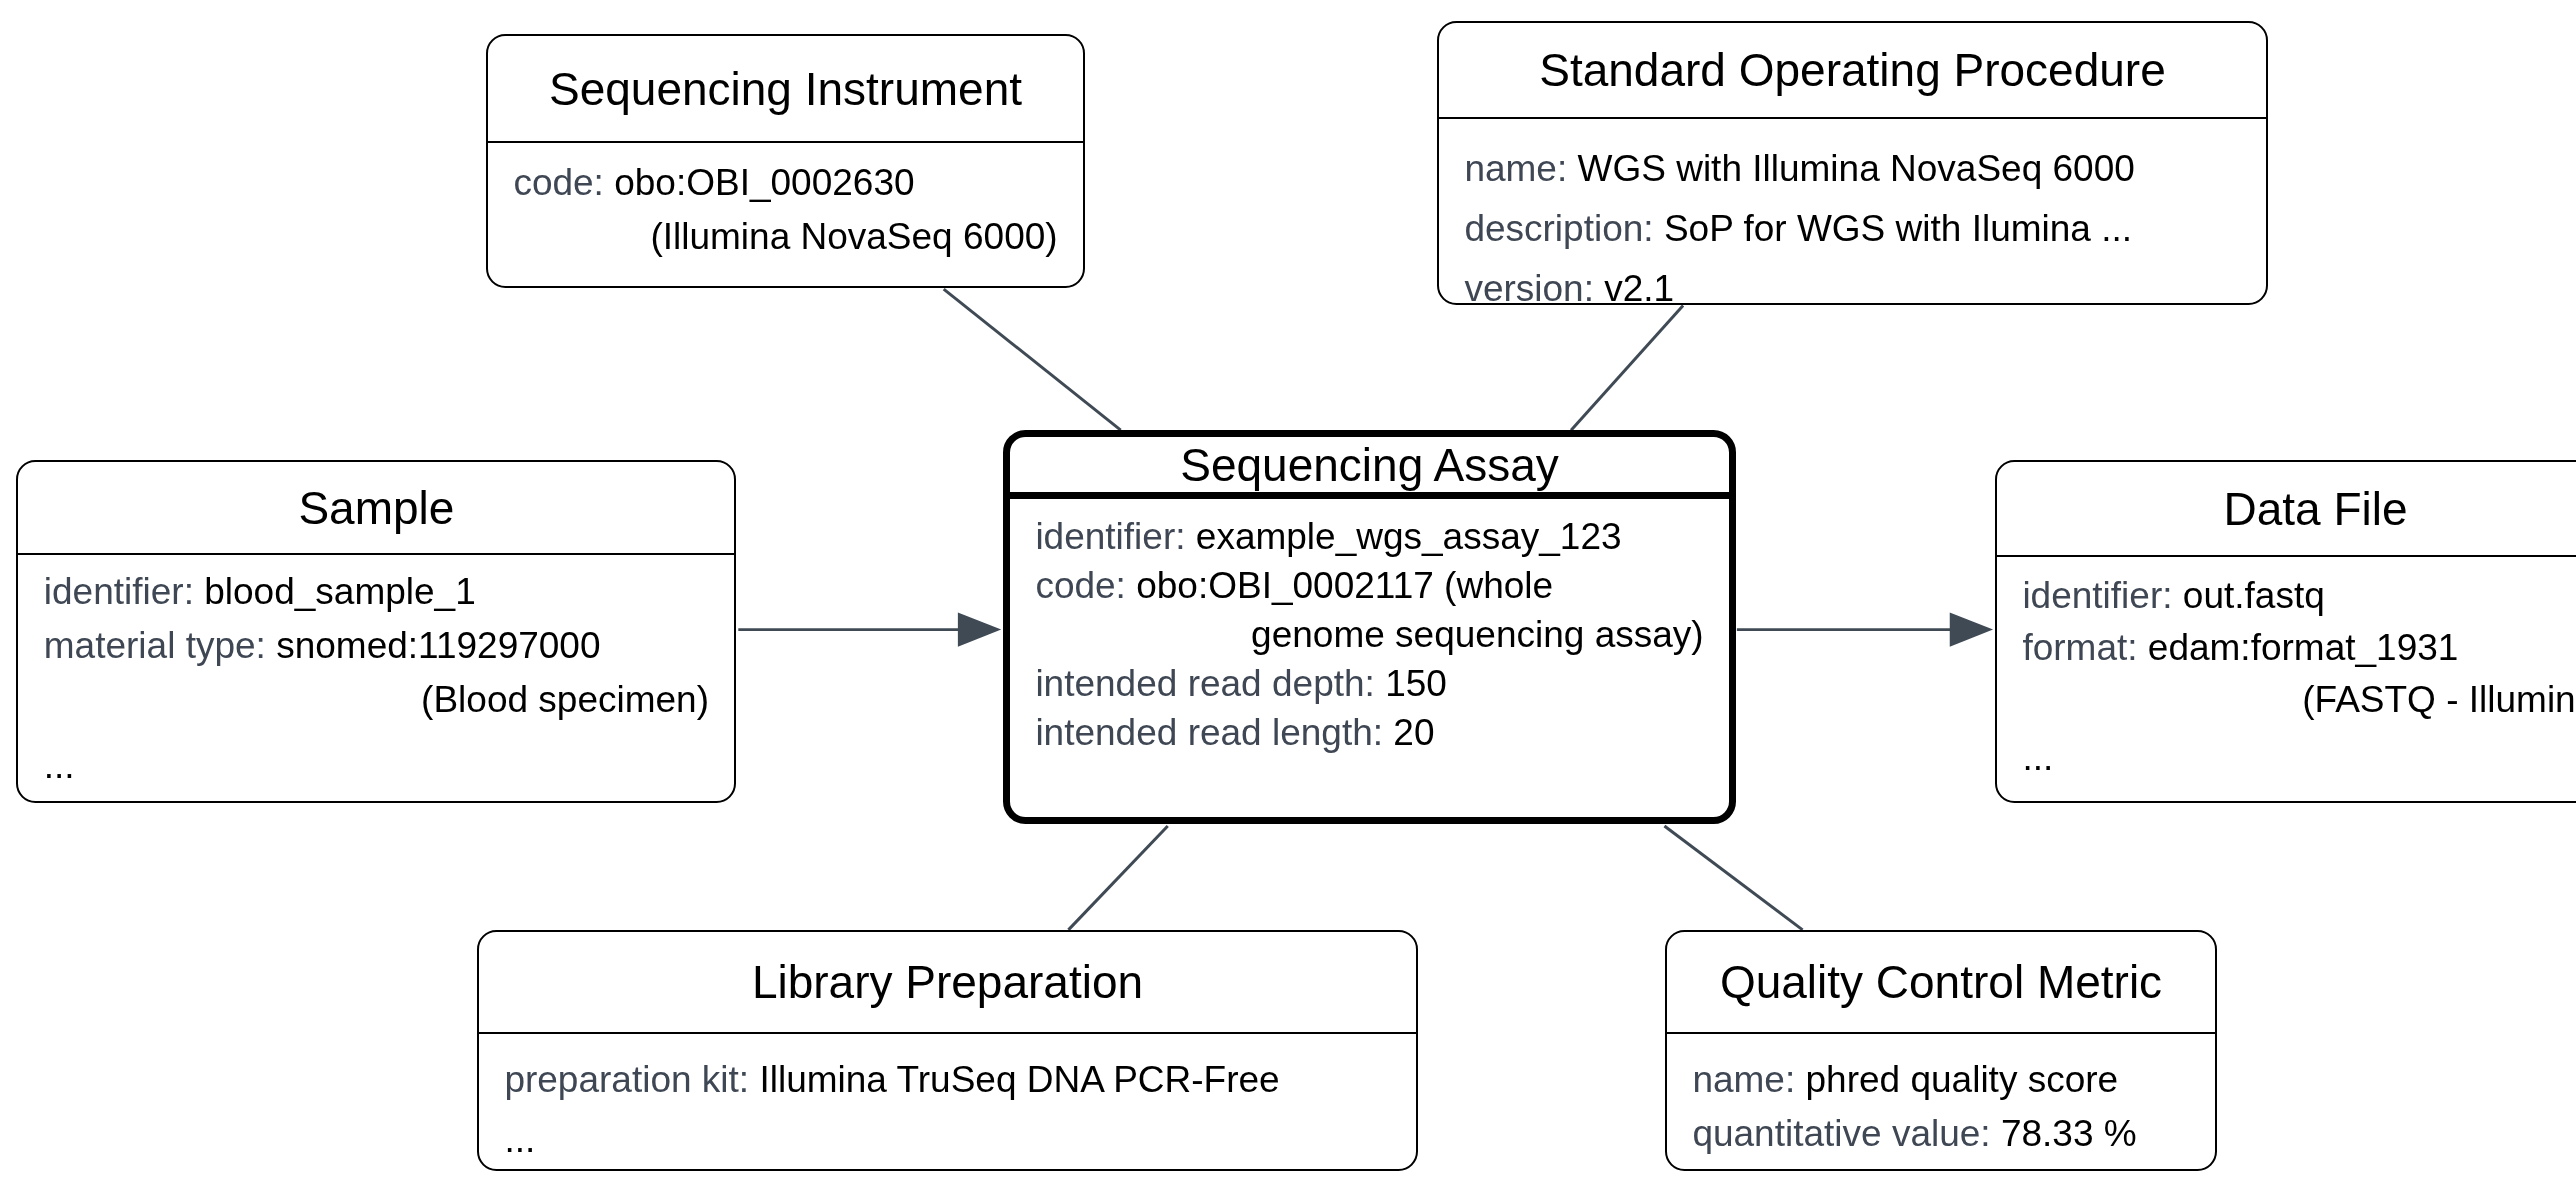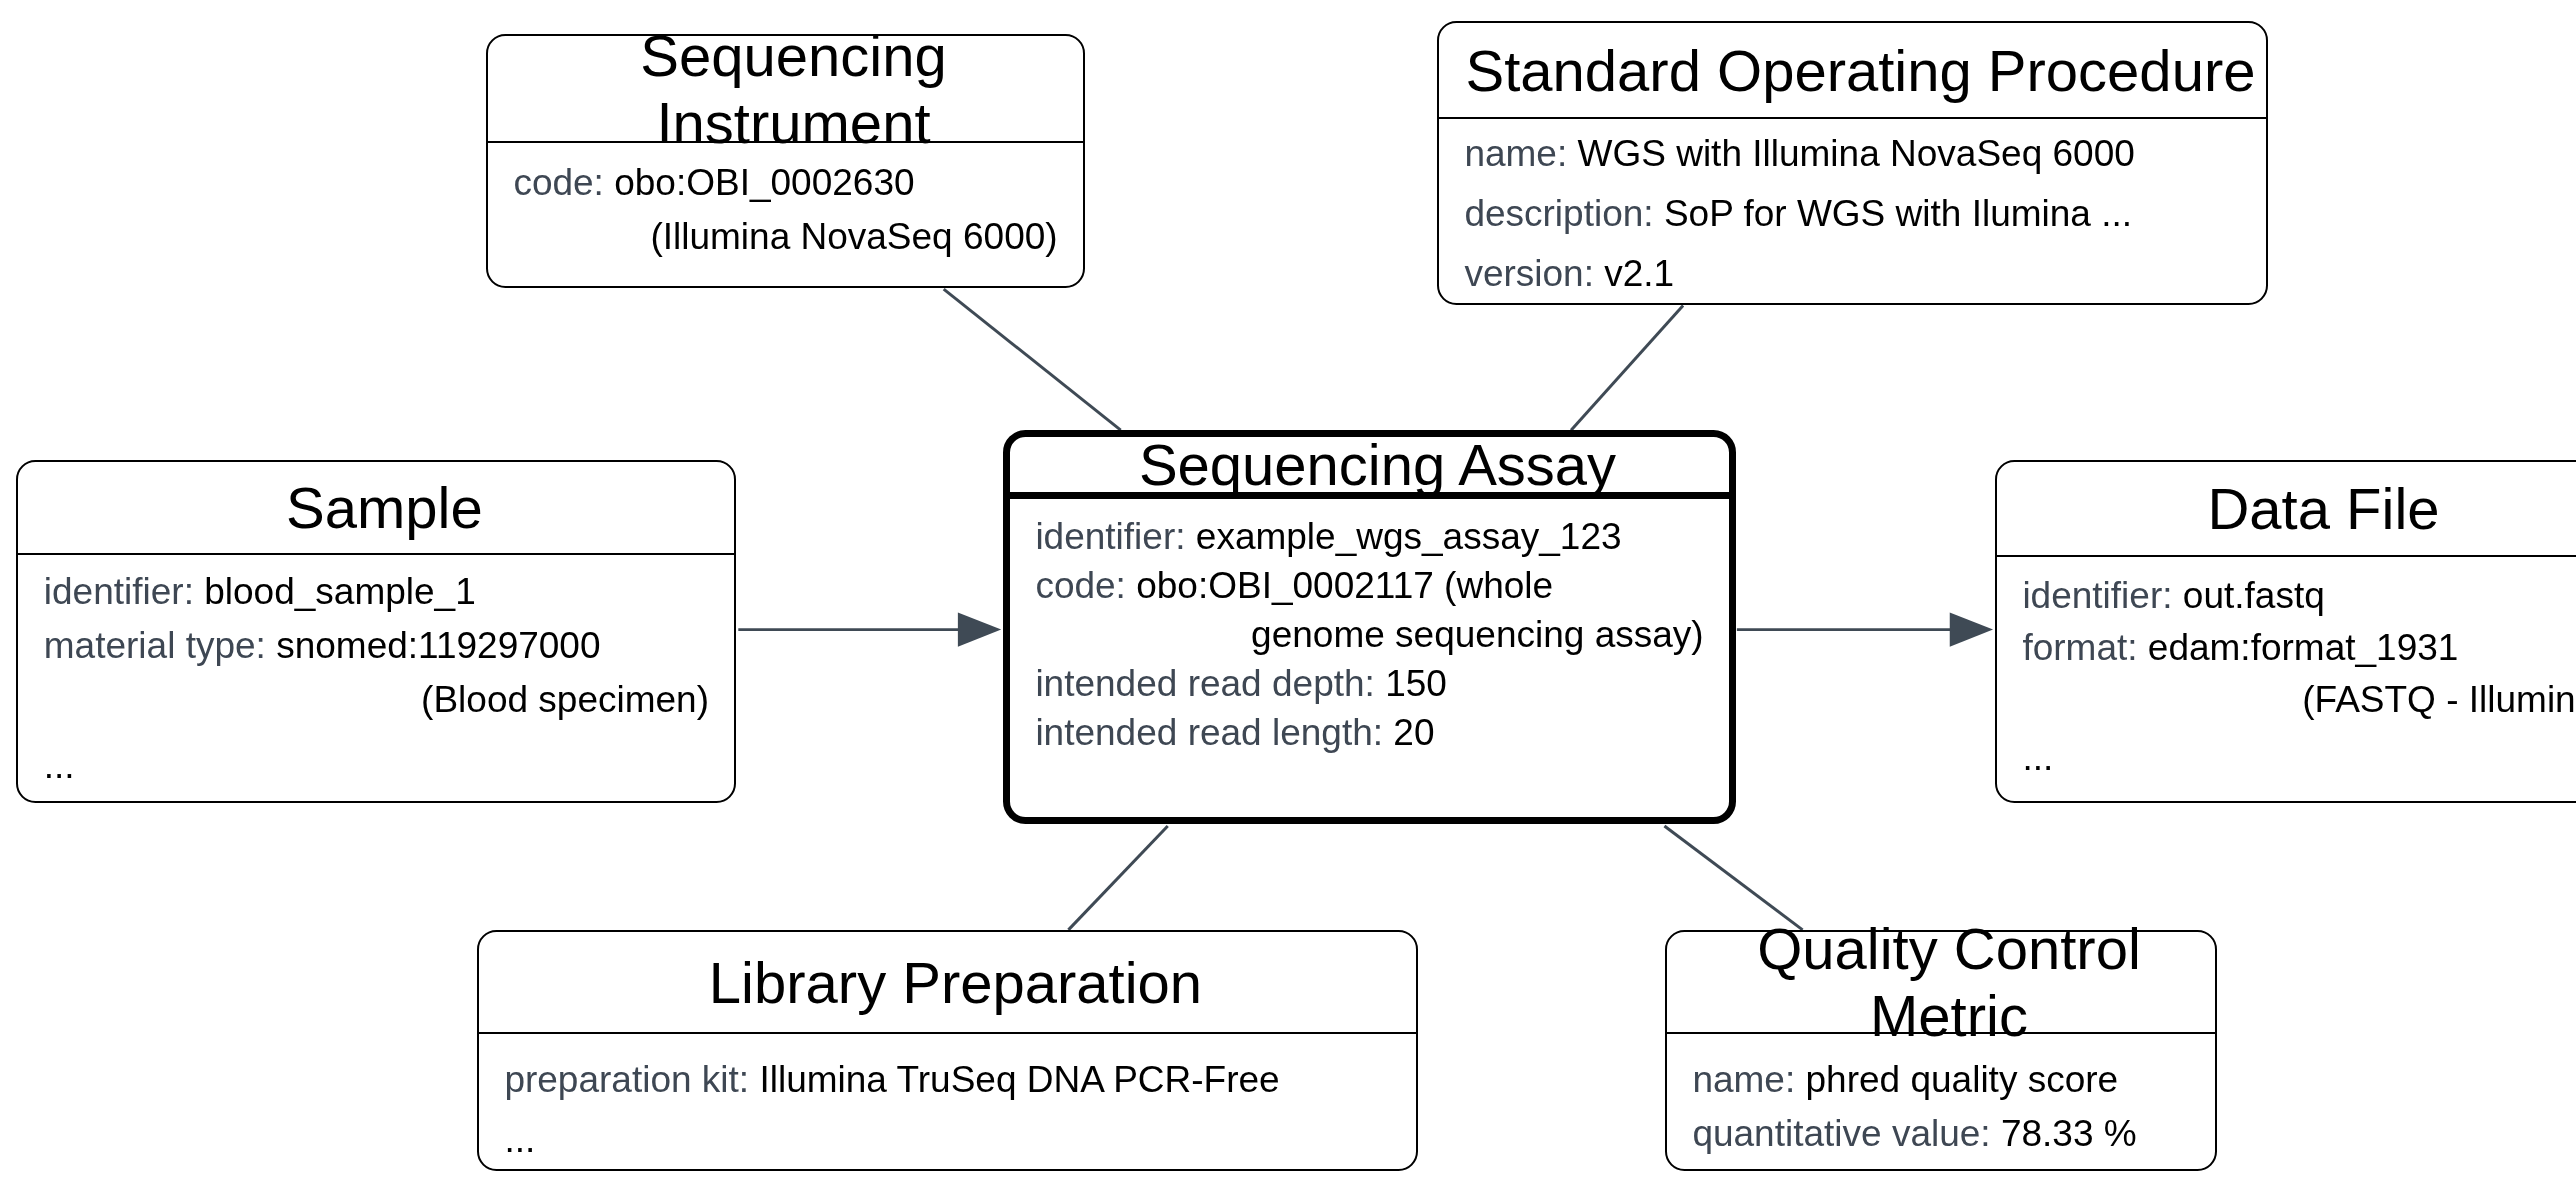--- a/index.html
+++ b/index.html
@@ -24,25 +24,24 @@
   .node{
     position:absolute;
     background:#fff;
     border:2.2px solid var(--border);
     border-radius:19.4px;
     box-sizing:border-box;
     color:var(--value);
   }
   .node .title{
     display:flex;align-items:center;justify-content:center;
-    font-size:58px;
+    font-size:46px;
     border-bottom:2.2px solid var(--border);
     box-sizing:border-box;
-    text-align:center;
-    padding-left:16px;
+    text-align:left;
   }
   .node .body{
     font-size:37px;
     line-height:54px;
     padding:13.4px 25.4px 0 25.4px;
   }
   .line{white-space:pre;}
   .line.right{text-align:right;}
   .line.gap{margin-top:12px;}
   .lbl{color:var(--label);}
@@ -52,21 +51,21 @@
   .node.emph{border-width:7.5px;border-radius:22.4px;}
   .node.emph .title{border-bottom-width:7.5px;}
 
   
   #node-instrument{left:486px;top:34px;width:599px;height:254px;}
   #node-instrument .title{height:107px;}
   #node-instrument .body{padding-top:13.4px;line-height:54px;}
 
   #node-sop{left:1421px;top:21px;width:831px;height:284px;margin-left:16px;}
   #node-sop .title{height:96px;}
-  #node-sop .body{padding-top:5px;line-height:60px;}
+  #node-sop .body{padding-top:20px;line-height:60px;}
 
   #node-sample{left:16.4px;top:460px;width:720px;height:343px;}
   #node-sample .title{height:93px;}
   #node-sample .body{padding-top:10px;line-height:54px;}
 
   #node-assay{left:1003px;top:430px;width:733px;height:394px;}
   #node-assay .title{height:62px;}
   #node-assay .body{padding-top:13.4px;line-height:49px;}
 
   #node-datafile{left:1995px;top:460px;width:641px;height:343px;}

